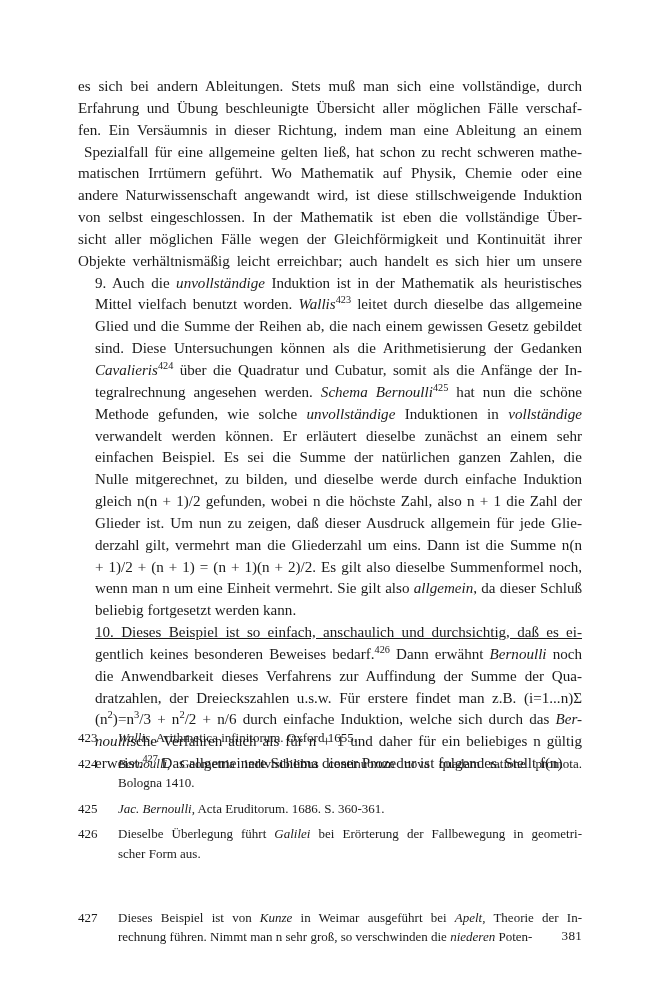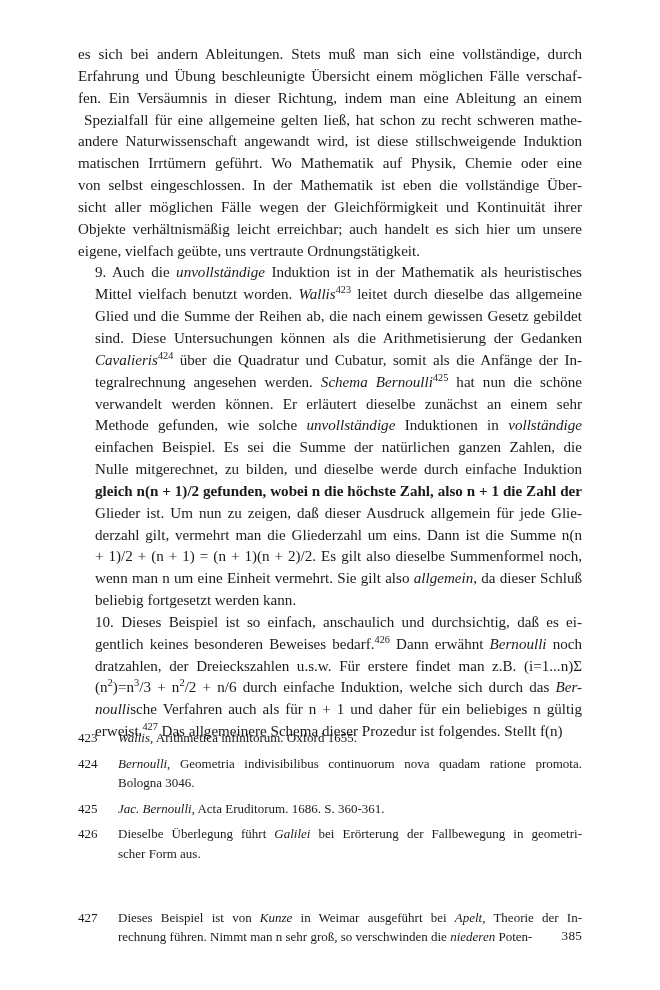--- a/index.html
+++ b/index.html
@@ -17,21 +17,21 @@
   }
   .page {
     position: relative;
     width: 660px;
     height: 990px;
     box-sizing: border-box;
   }
   .content {
     position: absolute;
     left: 78px;
-    top: 44px;
+    top: 76px;
     width: 504px;
   }
   p.body-par {
     margin: 0;
     font-size: 15.1px;
     line-height: 21.85px;
     text-align: justify;
     text-justify: inter-word;
     hyphens: none;
     text-indent: 0;
@@ -101,79 +101,79 @@
   }
 </style>
 </head>
 <body>
 
 <div class="page">
 
   <div class="content" id="body-block">
       <p class="body-par">
         <span class="jline" style="white-space: normal;">es sich bei andern Ableitungen. Stets muß man sich eine vollständige, durch</span>
-        <span class="jline" style="white-space: normal;">Erfahrung und Übung beschleunigte Übersicht einem möglichen Fälle verschaf-</span>
+        <span class="jline" style="white-space: normal;">Erfahrung und Übung beschleunigte Übersicht aller möglichen Fälle verschaf-</span>
         <span class="jline" style="white-space: normal;">fen. Ein Versäumnis in dieser Richtung, indem man eine Ableitung an einem</span>
         <span class="jline" style="white-space: normal; margin-left: 6px;">Spezialfall für eine allgemeine gelten ließ, hat schon zu recht schweren mathe-</span>
+        <span class="jline" style="white-space: normal;">matischen Irrtümern geführt. Wo Mathematik auf Physik, Chemie oder eine</span>
         <span class="jline" style="white-space: normal;">andere Naturwissenschaft angewandt wird, ist diese stillschweigende Induktion</span>
-        <span class="jline" style="white-space: normal;">matischen Irrtümern geführt. Wo Mathematik auf Physik, Chemie oder eine</span>
         <span class="jline" style="white-space: normal;">von selbst eingeschlossen. In der Mathematik ist eben die vollständige Über-</span>
         <span class="jline" style="white-space: normal;">sicht aller möglichen Fälle wegen der Gleichförmigkeit und Kontinuität ihrer</span>
         <span class="jline" style="white-space: normal;">Objekte verhältnismäßig leicht erreichbar; auch handelt es sich hier um unsere</span>
-        <span class="jline last" style="white-space: normal;">eigene, vielfach geübte, uns vertraute Ordnungstätigkeit.</span>
       </p>
       <p class="body-par indent">
         <span class="jline" style="white-space: normal;">9. Auch die <i>unvollständige</i> Induktion ist in der Mathematik als heuristisches</span>
         <span class="jline" style="white-space: normal;">Mittel vielfach benutzt worden. <i>Wallis</i><sup class="fn">423</sup> leitet durch dieselbe das allgemeine</span>
         <span class="jline" style="white-space: normal;">Glied und die Summe der Reihen ab, die nach einem gewissen Gesetz gebildet</span>
         <span class="jline" style="white-space: normal;">sind. Diese Untersuchungen können als die Arithmetisierung der Gedanken</span>
         <span class="jline" style="white-space: normal;"><i>Cavalieris</i><sup class="fn">424</sup> über die Quadratur und Cubatur, somit als die Anfänge der In-</span>
         <span class="jline" style="white-space: normal;">tegralrechnung angesehen werden. <i>Schema Bernoulli</i><sup class="fn">425</sup> hat nun die schöne</span>
+        <span class="jline" style="white-space: normal;">Methode gefunden, wie solche <i>unvollständige</i> Induktionen in <i>vollständige</i></span>
         <span class="jline" style="white-space: normal;">verwandelt werden können. Er erläutert dieselbe zunächst an einem sehr</span>
-        <span class="jline" style="white-space: normal;">Methode gefunden, wie solche <i>unvollständige</i> Induktionen in <i>vollständige</i></span>
         <span class="jline" style="white-space: normal;">einfachen Beispiel. Es sei die Summe der natürlichen ganzen Zahlen, die</span>
         <span class="jline" style="white-space: normal;">Nulle mitgerechnet, zu bilden, und dieselbe werde durch einfache Induktion</span>
-        <span class="jline" style="white-space: normal; font-weight: bold;">gleich n(n + 1)/2 gefunden, wobei n die höchste Zahl, also n + 1 die Zahl der</span>
+        <span class="jline" style="white-space: normal;">gleich n(n + 1)/2 gefunden, wobei n die höchste Zahl, also n + 1 die Zahl der</span>
         <span class="jline" style="white-space: normal;">Glieder ist. Um nun zu zeigen, daß dieser Ausdruck allgemein für jede Glie-</span>
         <span class="jline" style="white-space: normal;">derzahl gilt, vermehrt man die Gliederzahl um eins. Dann ist die Summe n(n</span>
         <span class="jline" style="white-space: normal;">+ 1)/2 + (n + 1) = (n + 1)(n + 2)/2. Es gilt also dieselbe Summenformel noch,</span>
         <span class="jline" style="white-space: normal;">wenn man n um eine Einheit vermehrt. Sie gilt also <i>allgemein</i>, da dieser Schluß</span>
         <span class="jline last" style="white-space: normal;">beliebig fortgesetzt werden kann.</span>
       </p>
       <p class="body-par indent">
-        <span class="jline" style="white-space: normal;">10. Dieses Beispiel ist so einfach, anschaulich und durchsichtig, daß es ei-</span>
+        <span class="jline" style="white-space: normal; text-decoration: underline;">10. Dieses Beispiel ist so einfach, anschaulich und durchsichtig, daß es ei-</span>
         <span class="jline" style="white-space: normal;">gentlich keines besonderen Beweises bedarf.<sup class="fn">426</sup> Dann erwähnt <i>Bernoulli</i> noch</span>
+        <span class="jline" style="white-space: normal;">die Anwendbarkeit dieses Verfahrens zur Auffindung der Summe der Qua-</span>
         <span class="jline" style="white-space: normal;">dratzahlen, der Dreieckszahlen u.s.w. Für erstere findet man z.B. (i=1...n)Σ</span>
         <span class="jline" style="white-space: normal;">(n<sup class="pw">2</sup>)=n<sup class="pw">3</sup>/3 + n<sup class="pw">2</sup>/2 + n/6 durch einfache Induktion, welche sich durch das <i>Ber-</i></span>
         <span class="jline" style="white-space: normal;"><i>noulli</i>sche Verfahren auch als für n + 1 und daher für ein beliebiges n gültig</span>
         <span class="jline last" style="white-space: normal;">erweist.<sup class="fn">427</sup> Das allgemeinere Schema dieser Prozedur ist folgendes. Stellt f(n)</span>
       </p>
     </div>
 
   <div class="notes" id="notes-block">
       <div class="note">
         <span class="num">423</span>
         <span class="nline last" style="white-space: normal;"><i>Wallis</i>, Arithmetica infinitorum. Oxford 1655.</span>
       </div>
       <div class="note">
         <span class="num">424</span>
         <span class="nline" style="white-space: normal;"><i>Bernoulli</i>, Geometria indivisibilibus continuorum nova quadam ratione promota.</span>
-        <span class="nline last" style="white-space: normal;">Bologna 3046.</span>
+        <span class="nline last" style="white-space: normal;">Bologna 1410.</span>
       </div>
       <div class="note">
         <span class="num">425</span>
         <span class="nline last" style="white-space: normal;"><i>Jac. Bernoulli</i>, Acta Eruditorum. 1686. S. 360-361.</span>
       </div>
       <div class="note">
         <span class="num">426</span>
         <span class="nline" style="white-space: normal;">Dieselbe Überlegung führt <i>Galilei</i> bei Erörterung der Fallbewegung in geometri-</span>
         <span class="nline last" style="white-space: normal;">scher Form aus.</span>
       </div>
       <div class="note">
         <span class="num">427</span>
         <span class="nline" style="white-space: normal; margin-top: 45px;">Dieses Beispiel ist von <i>Kunze</i> in Weimar ausgeführt bei <i>Apelt</i>, Theorie der In-</span>
         <span class="nline last" style="white-space: normal;">rechnung führen. Nimmt man n sehr groß, so verschwinden die <i>niederen</i> Poten-</span>
       </div>
     </div>
 
-  <div class="folio">385</div>
+  <div class="folio">381</div>
 
 </div>
 
 </body></html>

